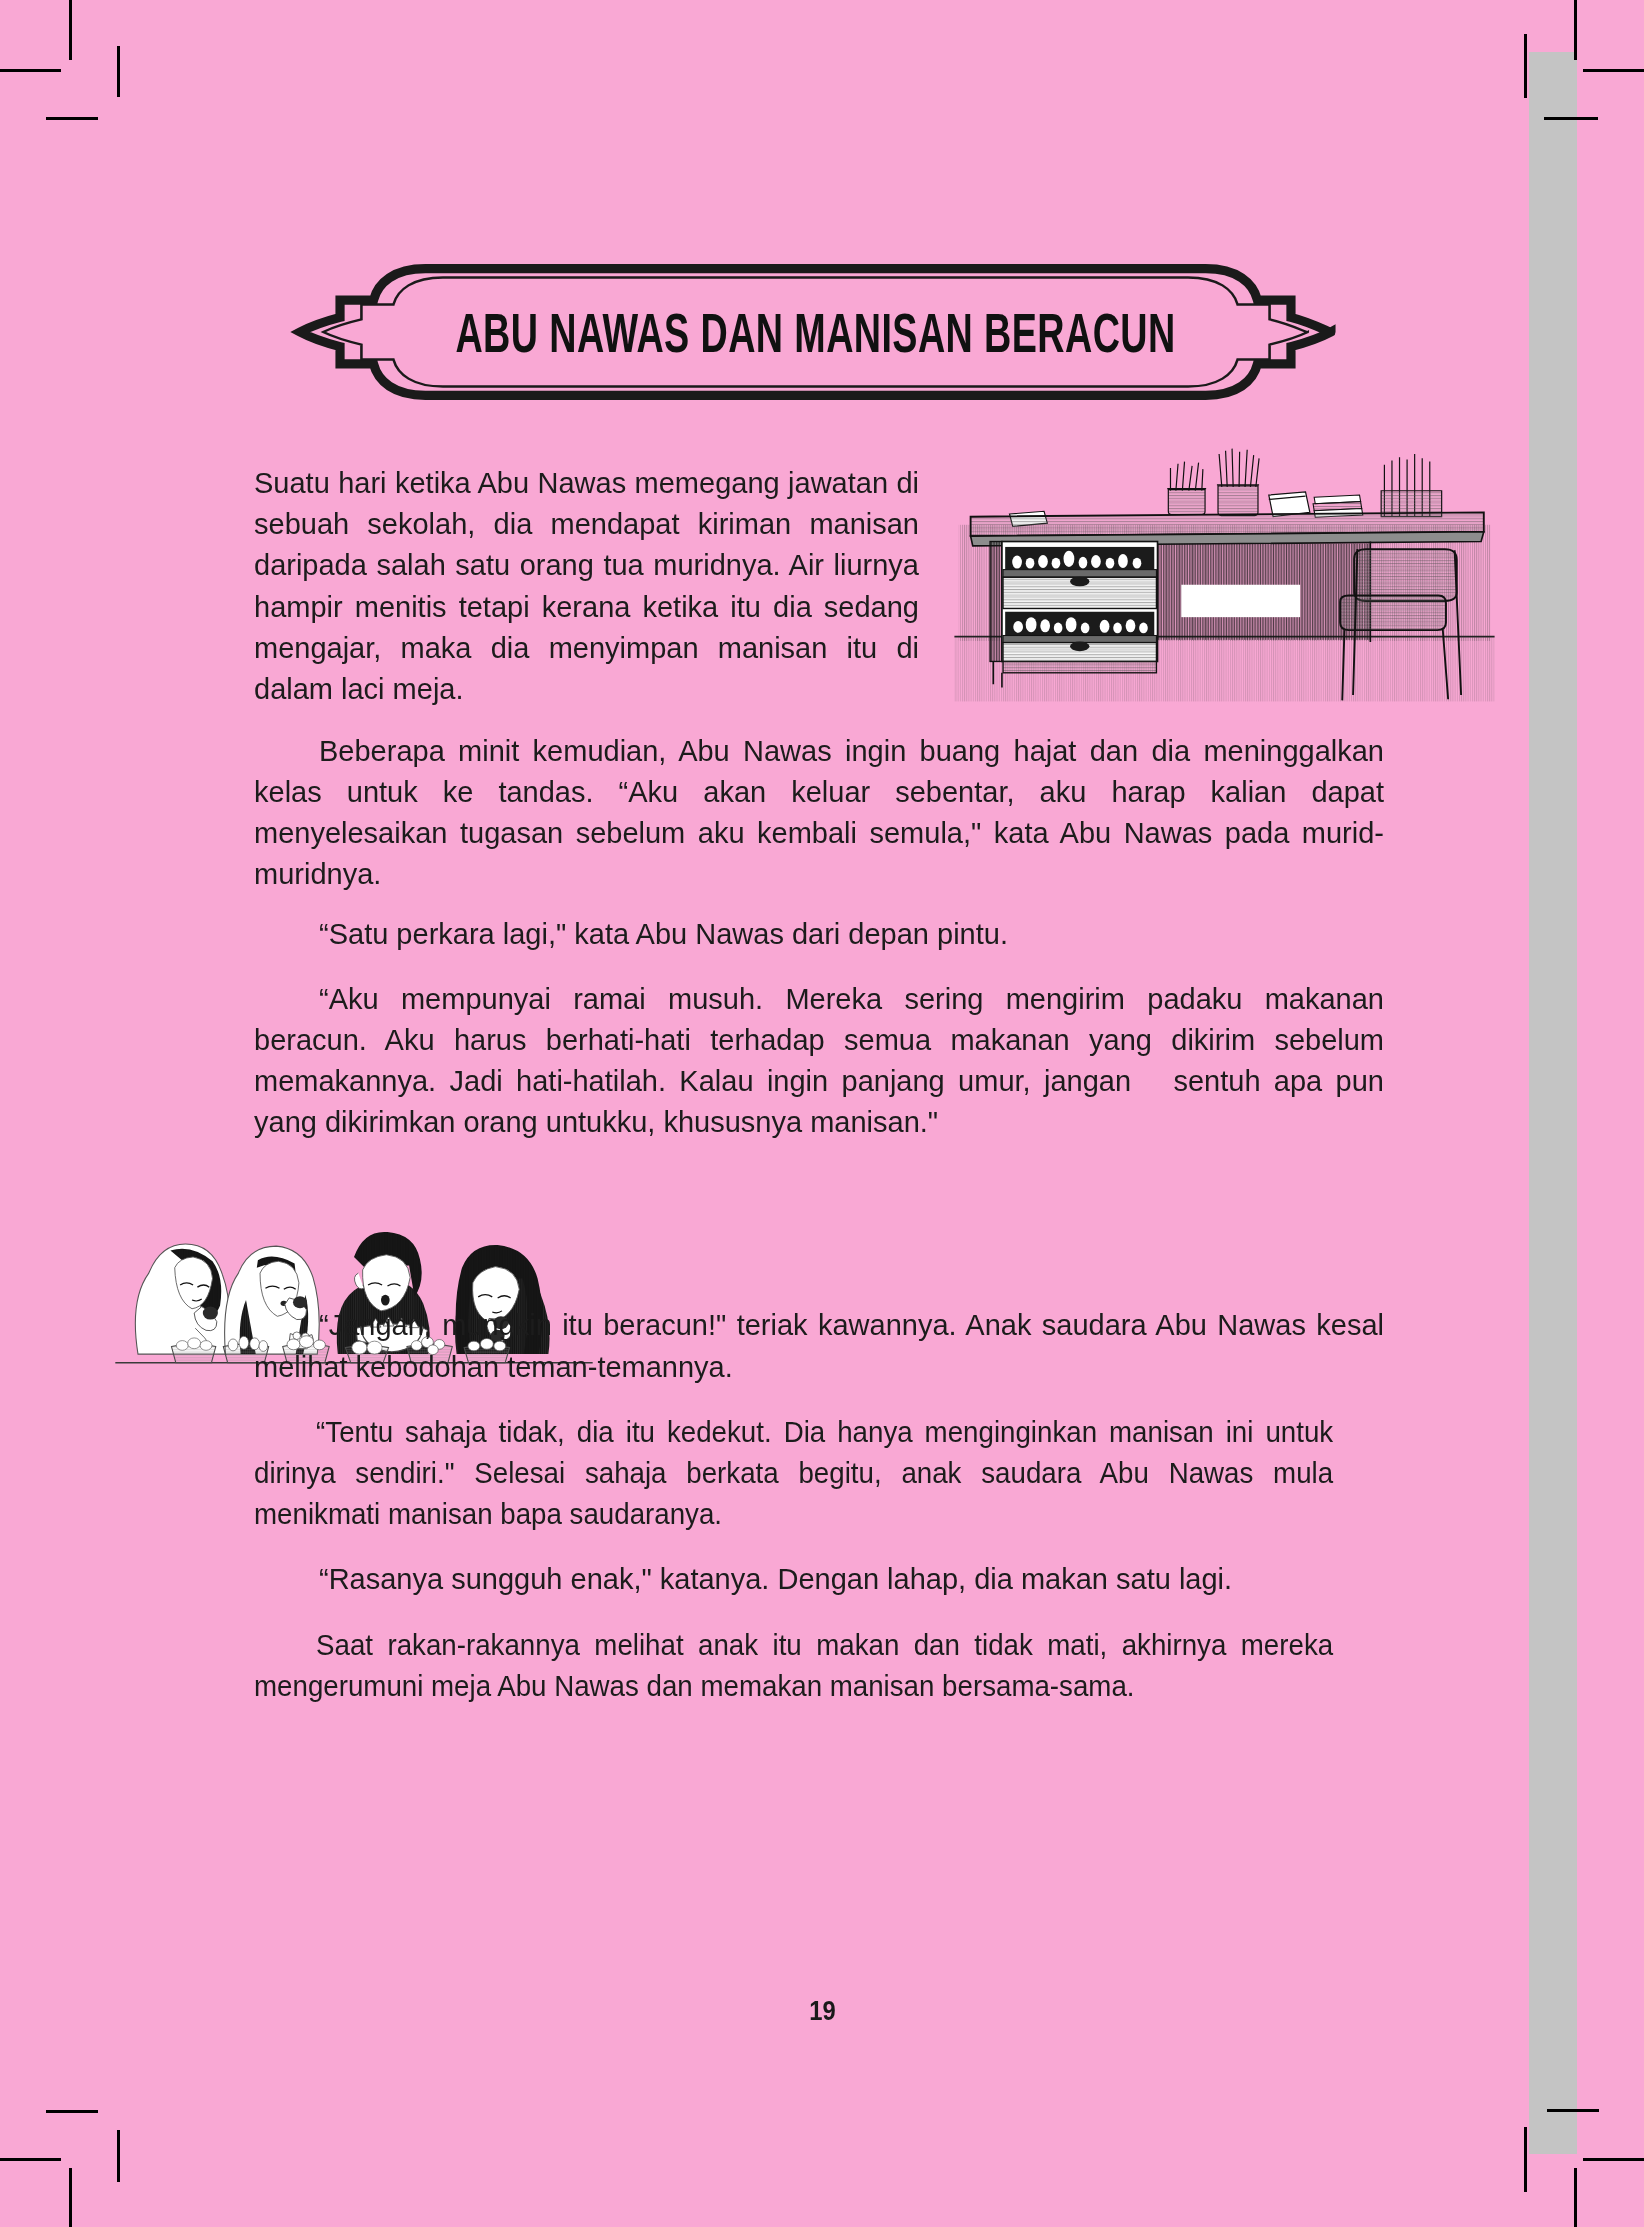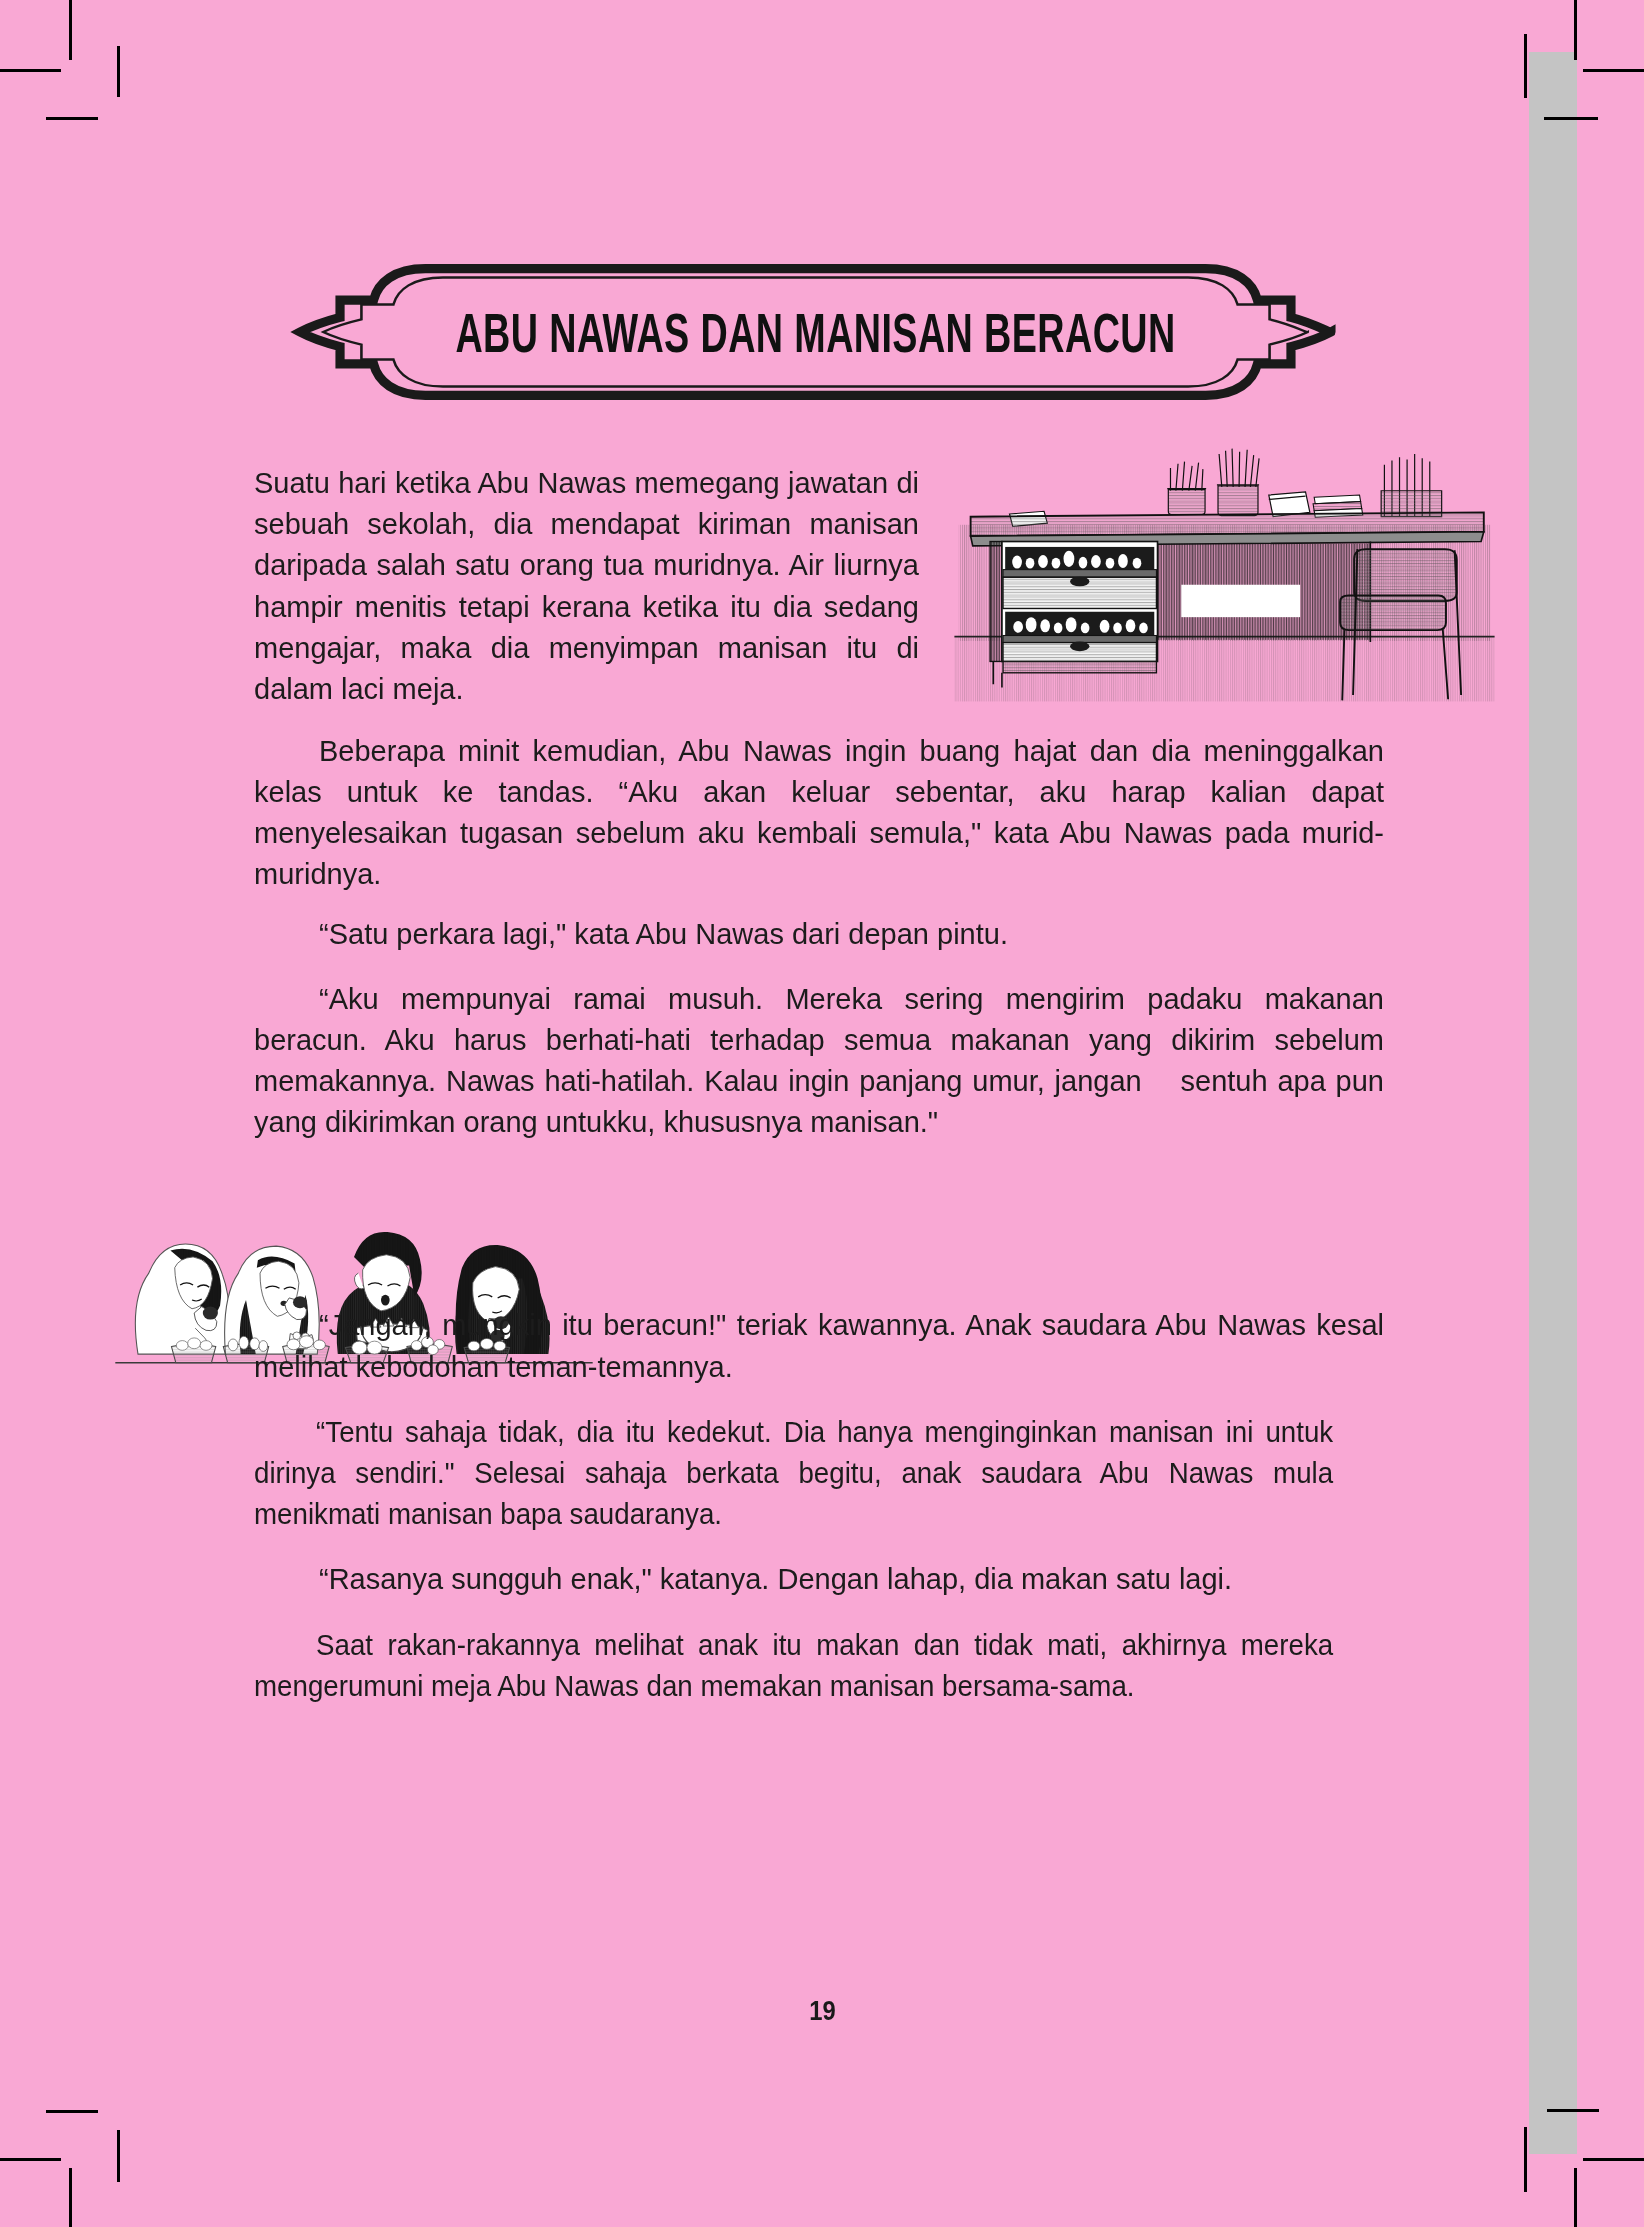--- a/index.html
+++ b/index.html
@@ -375,21 +375,21 @@
   </div>
 
   <div class="content">
 
     <p class="para-lead">Suatu hari ketika Abu Nawas memegang jawatan di sebuah sekolah, dia mendapat kiriman manisan daripada salah satu orang tua muridnya. Air liurnya hampir menitis tetapi kerana ketika itu dia sedang mengajar, maka dia menyimpan manisan itu di dalam laci meja.</p>
 
     <p class="indent" style="margin-top:20.5px;">Beberapa minit kemudian, Abu Nawas ingin buang hajat dan dia meninggalkan kelas untuk ke tandas. “Aku akan keluar sebentar, aku harap kalian dapat menyelesaikan tugasan sebelum aku kembali semula," kata Abu Nawas pada murid-muridnya.</p>
 
     <p class="indent" style="margin-bottom:24px;">“Satu perkara lagi," kata Abu Nawas dari depan pintu.</p>
 
-    <p class="indent" style="margin-bottom:0;">“Aku mempunyai ramai musuh. Mereka sering mengirim padaku makanan beracun. Aku harus berhati-hati terhadap semua makanan yang dikirim sebelum memakannya. Nawas hati-hatilah. Kalau ingin panjang umur, jangan  sentuh apa pun yang dikirimkan orang untukku, khususnya manisan."</p>
+    <p class="indent" style="margin-bottom:0;">“Aku mempunyai ramai musuh. Mereka sering mengirim padaku makanan beracun. Aku harus berhati-hati terhadap semua makanan yang dikirim sebelum memakannya. Jadi hati-hatilah. Kalau ingin panjang umur, jangan  sentuh apa pun yang dikirimkan orang untukku, khususnya manisan."</p>
 
     <div class="kids-float"></div>
 
 
     <p class="indent" style="clear:both;margin-bottom:24px;">“Jangan, mungkin itu beracun!" teriak kawannya. Anak saudara Abu Nawas kesal melihat kebodohan teman-temannya.</p>
 
     <p class="indent tight" style="margin-bottom:24px;">“Tentu sahaja tidak, dia itu kedekut. Dia hanya menginginkan manisan ini untuk dirinya sendiri." Selesai sahaja berkata begitu, anak saudara Abu Nawas mula menikmati manisan bapa saudaranya.</p>
 
     <p class="indent" style="margin-bottom:24px;">“Rasanya sungguh enak," katanya. Dengan lahap, dia makan satu lagi.</p>
 

